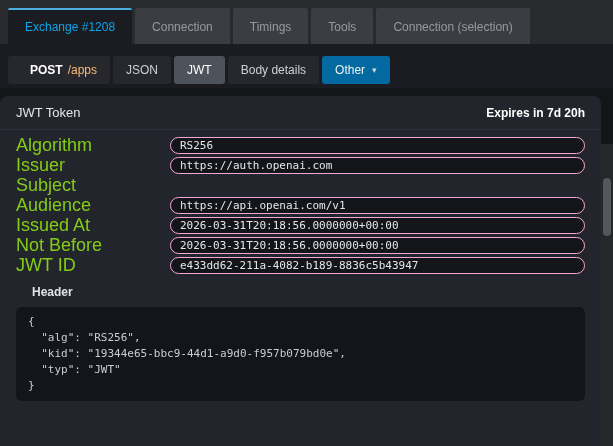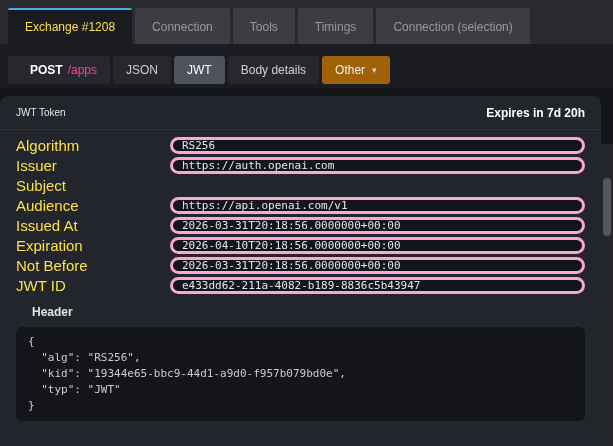--- a/index.html
+++ b/index.html
@@ -17,59 +17,59 @@
     display: flex; align-items: flex-end; padding-left: 8px;
     white-space: nowrap;
   }
   .tab {
     height: 36px; display: flex; align-items: center;
     padding: 0 17px; margin-right: 3px;
     background: #3c3d43; color: #97999e; font-size: 12px;
     border-top: 2px solid transparent; border-radius: 2px 2px 0 0;
     cursor: default; white-space: nowrap;
   }
-  .tab.active { background: #1b1c21; color: #fde047; border-top-color: #4aaede; }
+  .tab.active { background: #1b1c21; color: #0ea5e9; border-top-color: #4aaede; }
 
   
   .subbar {
     height: 44px; background: #1b1c21;
     display: flex; align-items: center;
     padding-left: 8px; padding-top: 8px;
   }
   .subtab {
     height: 28px; display: flex; align-items: center;
     padding: 0 13px; margin-right: 3px;
     background: #26282d; color: #ced1d5; font-size: 12px;
     border-radius: 3px; white-space: nowrap; cursor: default;
   }
   .subtab.active { background: #4e535b; color: #ffffff; }
-  .subtab.other  { background: #a16207; color: #eef2f1; text-align: right; }
+  .subtab.other  { background: #0369a1; color: #eef2f1; text-align: right; }
   .method { font-weight: bold; color: #ffffff; margin-right: 5px; padding-left: 9px; }
-  .path   { color: #ec4899; }
+  .path   { color: #fdba74; }
   .caret  { font-size: 9px; margin-left: 7px; color: #cfd8d6; }
 
   
   .content { position: absolute; top: 88px; left: 0; right: 0; bottom: 0; background: #141519; }
   .panel {
     position: absolute; top: 8px; left: 0; right: 12px; bottom: 0;
     background: #22262c; border-radius: 8px 8px 0 0; overflow: hidden;
   }
   .panel-header {
     height: 34px; display: flex; align-items: center; justify-content: space-between;
     padding: 0 16px; border-bottom: 1px solid #2e333b;
   }
-  .panel-title { font-size: 10px; color: #e3e6ea; }
+  .panel-title { font-size: 13px; color: #e3e6ea; }
   .expiry { font-size: 12px; font-weight: bold; color: #ffffff; }
 
   .fields { padding: 5px 16px 0 16px; }
   .frow { display: flex; align-items: center; height: 20px; }
-  .flabel { width: 154px; flex: none; font-size: 15px; color: #fde047; }
+  .flabel { width: 154px; flex: none; font-size: 18px; color: #84cc16; }
   .fvalue {
     flex: 1; min-width: 0; height: 17px;
-    background: #13151a; border: 3px solid #f9a8d4; border-radius: 9px;
+    background: #13151a; border: 1px solid #f9a8d4; border-radius: 9px;
     color: #e4e7ea; font-family: "DejaVu Sans Mono", monospace; font-size: 11px;
     padding: 0 9px; outline: none;
   }
 
   .section-label { margin: 10px 16px 0 32px; font-size: 12px; font-weight: bold; color: #e0e3e7; }
   .codeblock {
     margin: 8px 16px 0 16px; background: #13151a; border-radius: 6px;
     padding: 7px 12px;
     font-family: "DejaVu Sans Mono", monospace; font-size: 11px; line-height: 16px;
     color: #c9cdd2; white-space: pre; overflow: hidden; height: 94px;
@@ -78,22 +78,22 @@
   
   .scrollbar { position: absolute; top: 56px; right: 0; width: 12px; bottom: 0; background: #26272b; }
   .scroll-thumb { position: absolute; top: 34px; left: 2px; width: 8px; height: 58px; background: #54575c; border-radius: 4px; }
 </style>
 </head>
 <body>
 
 <div class="topbar">
   <div class="tab active">Exchange #1208</div>
   <div class="tab">Connection</div>
+  <div class="tab">Timings</div>
   <div class="tab">Tools</div>
-  <div class="tab">Timings</div>
   <div class="tab">Connection (selection)</div>
 </div>
 
 <div class="subbar">
   <div class="subtab">
     <span class="method">POST</span>
     <span class="path">/apps</span>
   </div>
   <div class="subtab">JSON</div>
   <div class="subtab active">JWT</div>
@@ -125,24 +125,20 @@
       </div>
       <div class="frow">
         <span class="flabel">Audience</span>
         <input class="fvalue" readonly="" value="https://api.openai.com/v1" style="">
       </div>
       <div class="frow">
         <span class="flabel">Issued At</span>
         <input class="fvalue" readonly="" value="2026-03-31T20:18:56.0000000+00:00" style="">
       </div>
       <div class="frow">
-        <span class="flabel">Expiration</span>
-        <input class="fvalue" readonly="" value="2026-04-10T20:18:56.0000000+00:00" style="">
-      </div>
-      <div class="frow">
         <span class="flabel">Not Before</span>
         <input class="fvalue" readonly="" value="2026-03-31T20:18:56.0000000+00:00" style="">
       </div>
       <div class="frow">
         <span class="flabel">JWT ID</span>
         <input class="fvalue" readonly="" value="e433dd62-211a-4082-b189-8836c5b43947" style="">
       </div>
     </div>
 
     <div class="section-label">Header</div>

